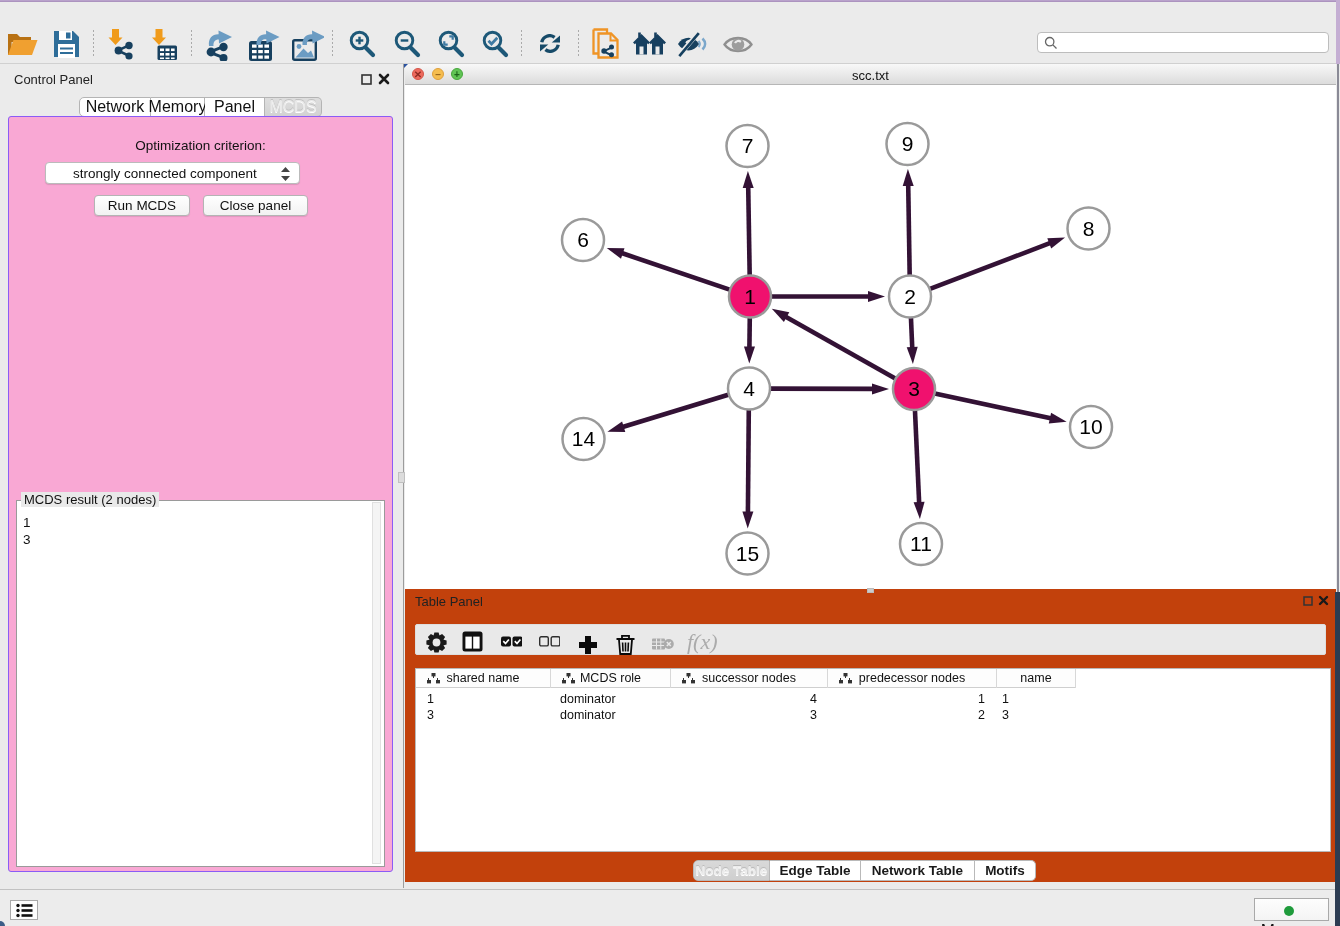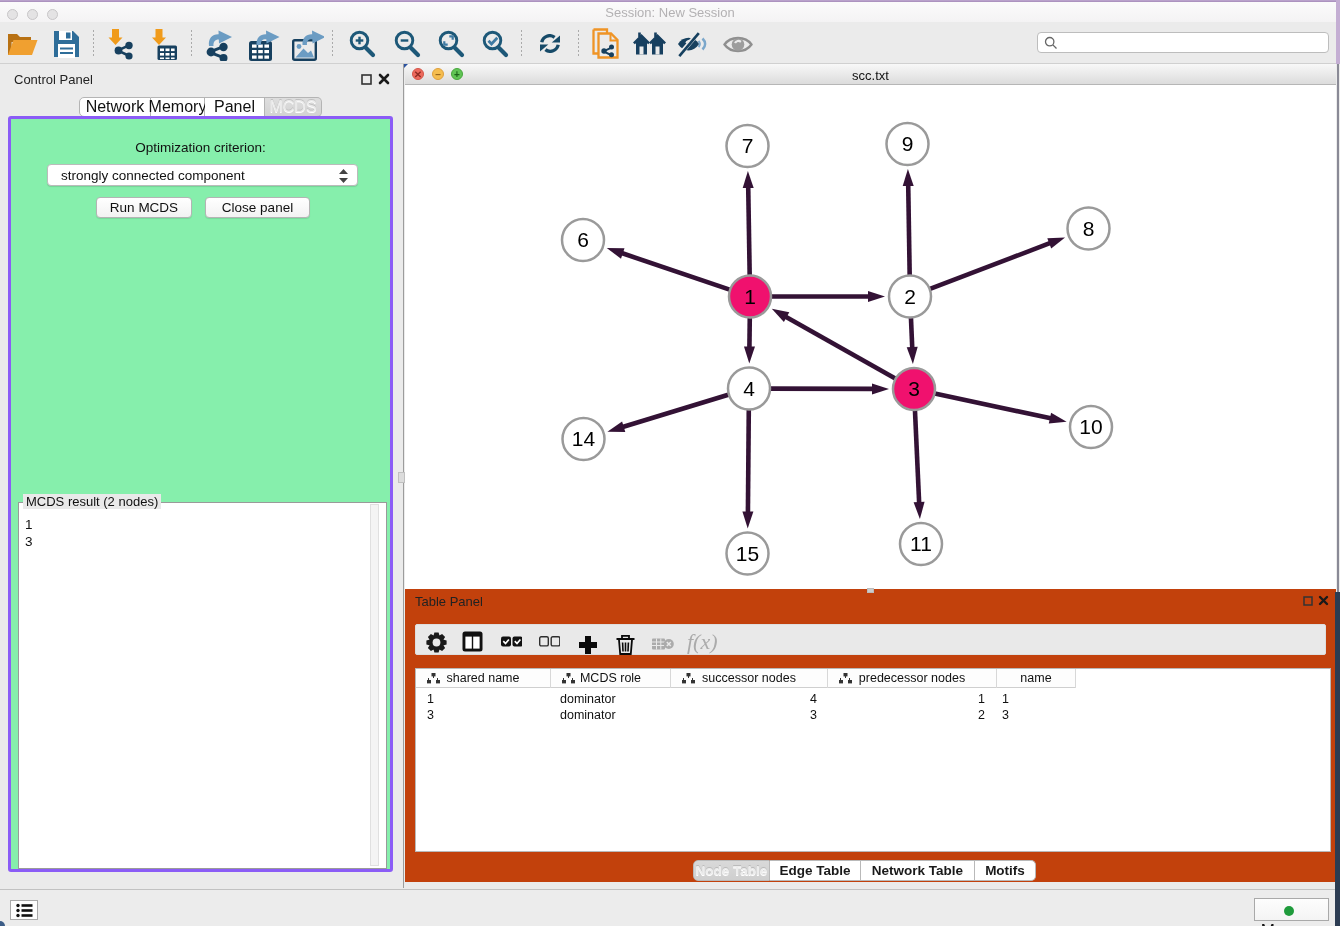--- a/index.html
+++ b/index.html
@@ -14,23 +14,23 @@
 .tbi{position:absolute;top:7px}
 .tsep{position:absolute;top:8px;width:1px;height:28px;background-image:linear-gradient(#aaa 40%,rgba(0,0,0,0) 0%);background-size:1px 4px}
 #search{position:absolute;left:1037px;top:10px;width:292px;height:21px;border:1px solid #bdbdbd;border-radius:4px;background:#fff}
 
 #cp{position:absolute;left:0;top:64px;width:404px;height:824px;background:#ebebeb;border-right:1px solid #9c9c9c}
 #cp-title{position:absolute;left:14px;top:8px;font-size:13px;color:#222}
 #cp-tabs{position:absolute;left:79px;top:33px;height:20px;display:flex}
 .cptab{height:20px;border:1px solid #b4b4b4;border-left:none;background:#fff;font-size:16px;color:#111;display:flex;align-items:center;justify-content:center}
 .cptab.first{border-left:1px solid #b4b4b4;border-radius:5px 0 0 5px}
 .cptab.sel{background:linear-gradient(#dedede,#d2d2d2);color:#e9e9e9;text-shadow:0 1px 0 #fff,0 -1px 0 #c0c0c0;border-radius:0 5px 5px 0}
-#cp-pane{position:absolute;left:8px;top:52px;width:385px;height:756px;background:#86efac;border:3px solid #8b5cf6;border-radius:3px}
+#cp-pane{position:absolute;left:8px;top:52px;width:385px;height:756px;background:#f9a8d4;border:1px solid #8b5cf6;border-radius:3px}
 #opt-label{position:absolute;left:0;top:21px;width:100%;text-align:center;font-size:13.5px;color:#111}
-#combo{position:absolute;left:36px;top:45px;width:311px;height:22px;background:#fff;border:1px solid #bbb;border-radius:4px;box-shadow:0 1px 1px rgba(0,0,0,.12);font-size:13.5px;color:#111;line-height:21px;padding-left:13px}
+#combo{position:absolute;left:36px;top:45px;width:255px;height:22px;background:#fff;border:1px solid #bbb;border-radius:4px;box-shadow:0 1px 1px rgba(0,0,0,.12);font-size:13.5px;color:#111;line-height:21px;padding-left:27px}
 .btn{position:absolute;height:21px;background:linear-gradient(#fff,#f2f2f2);border:1px solid #b4b4b4;border-radius:4px;font-size:13.5px;color:#111;text-align:center;line-height:20px;box-shadow:0 1px 1px rgba(0,0,0,.10)}
 #mcds-box{position:absolute;left:7px;top:383px;width:369px;height:367px;border:1px solid #9a9a9a;background:#fff}
 #mcds-label{position:absolute;left:12px;top:375px;background:#e9e9e9;padding:0 3px;font-size:13px;color:#111}
 #mcds-text{position:absolute;left:14px;top:397px;font-size:13.5px;color:#111;line-height:17px}
 #mcds-sb{position:absolute;right:11px;top:385px;width:9px;height:362px;background:#f4f4f4;border:1px solid #e0e0e0}
 
 #net{position:absolute;left:405px;top:64px;width:931px;height:528px;background:#fff}
 #net-tb{position:absolute;left:0;top:0;width:931px;height:21px;background:linear-gradient(#f8f8f8,#dcdcdc);border-bottom:1px solid #b6b6b6}
 #net-title{position:absolute;top:4px;width:100%;text-align:center;font-size:13px;color:#111}
 .tl2{position:absolute;top:4px;width:12px;height:12px;border-radius:50%;font-size:10px;line-height:12px;text-align:center;font-weight:bold}
@@ -53,26 +53,20 @@
 #listbtn{position:absolute;left:10px;top:10px;width:28px;height:20px;background:#fdfdfd;border:1px solid #a9a9a9}
 #membtn{position:absolute;left:1254px;top:8px;width:75px;height:23px;background:linear-gradient(#fdfdfd,#f4f4f4);border:1px solid #a9a9a9;font-size:17px;color:#111;line-height:21px;text-align:center}
 
 #redge-top{position:absolute;left:1336px;top:0;width:4px;height:64px;background:#c4aed3}
 #redge-mid{position:absolute;left:1337px;top:64px;width:2px;height:528px;background:#8a8a96}
 #redge-bot{position:absolute;left:1335px;top:592px;width:5px;height:334px;background:#2c3c52}
 </style></head>
 <body>
 <div id="app">
 <div id="deskstrip"></div>
-<div id="titlebar">
- <div class="tl" style="left:7px"></div>
-      <div class="tl" style="left:27px"></div>
-      <div class="tl" style="left:47px"></div>
- <div id="title">Session: New Session</div>
-</div>
 <div id="toolbar">
  <svg class="tbi" style="left:7px;top:9px" width="31" height="26" viewBox="0 0 31 26">
         <path fill="#b87113" d="M1 3 h9 l3 3 h11 v5 H1 Z"></path>
         <path fill="#b87113" d="M1 3 h3.6 v21 H1 Z"></path>
         <path fill="#f0a030" d="M6.5 9 h24 l-5.5 15 H1 Z"></path>
       </svg>
  <svg class="tbi" style="left:53px;top:8px" width="27" height="28" viewBox="0 0 27 28">
         <path fill="#2e6d99" d="M1 1 h19 l6 6 v20 H1 Z"></path>
         <path fill="#fff" d="M6 1 h13 v9 H6 Z"></path>
         <rect x="13" y="2.5" width="4.5" height="6" fill="#2e6d99"></rect>

